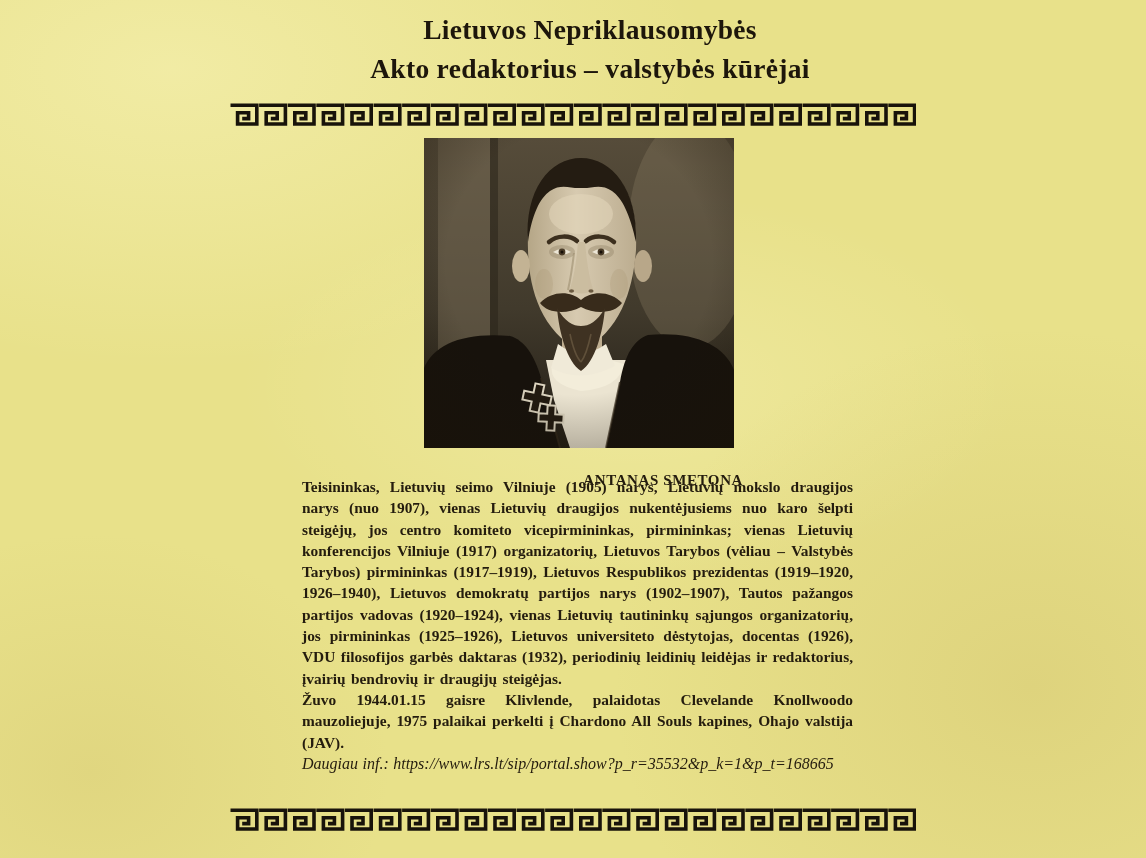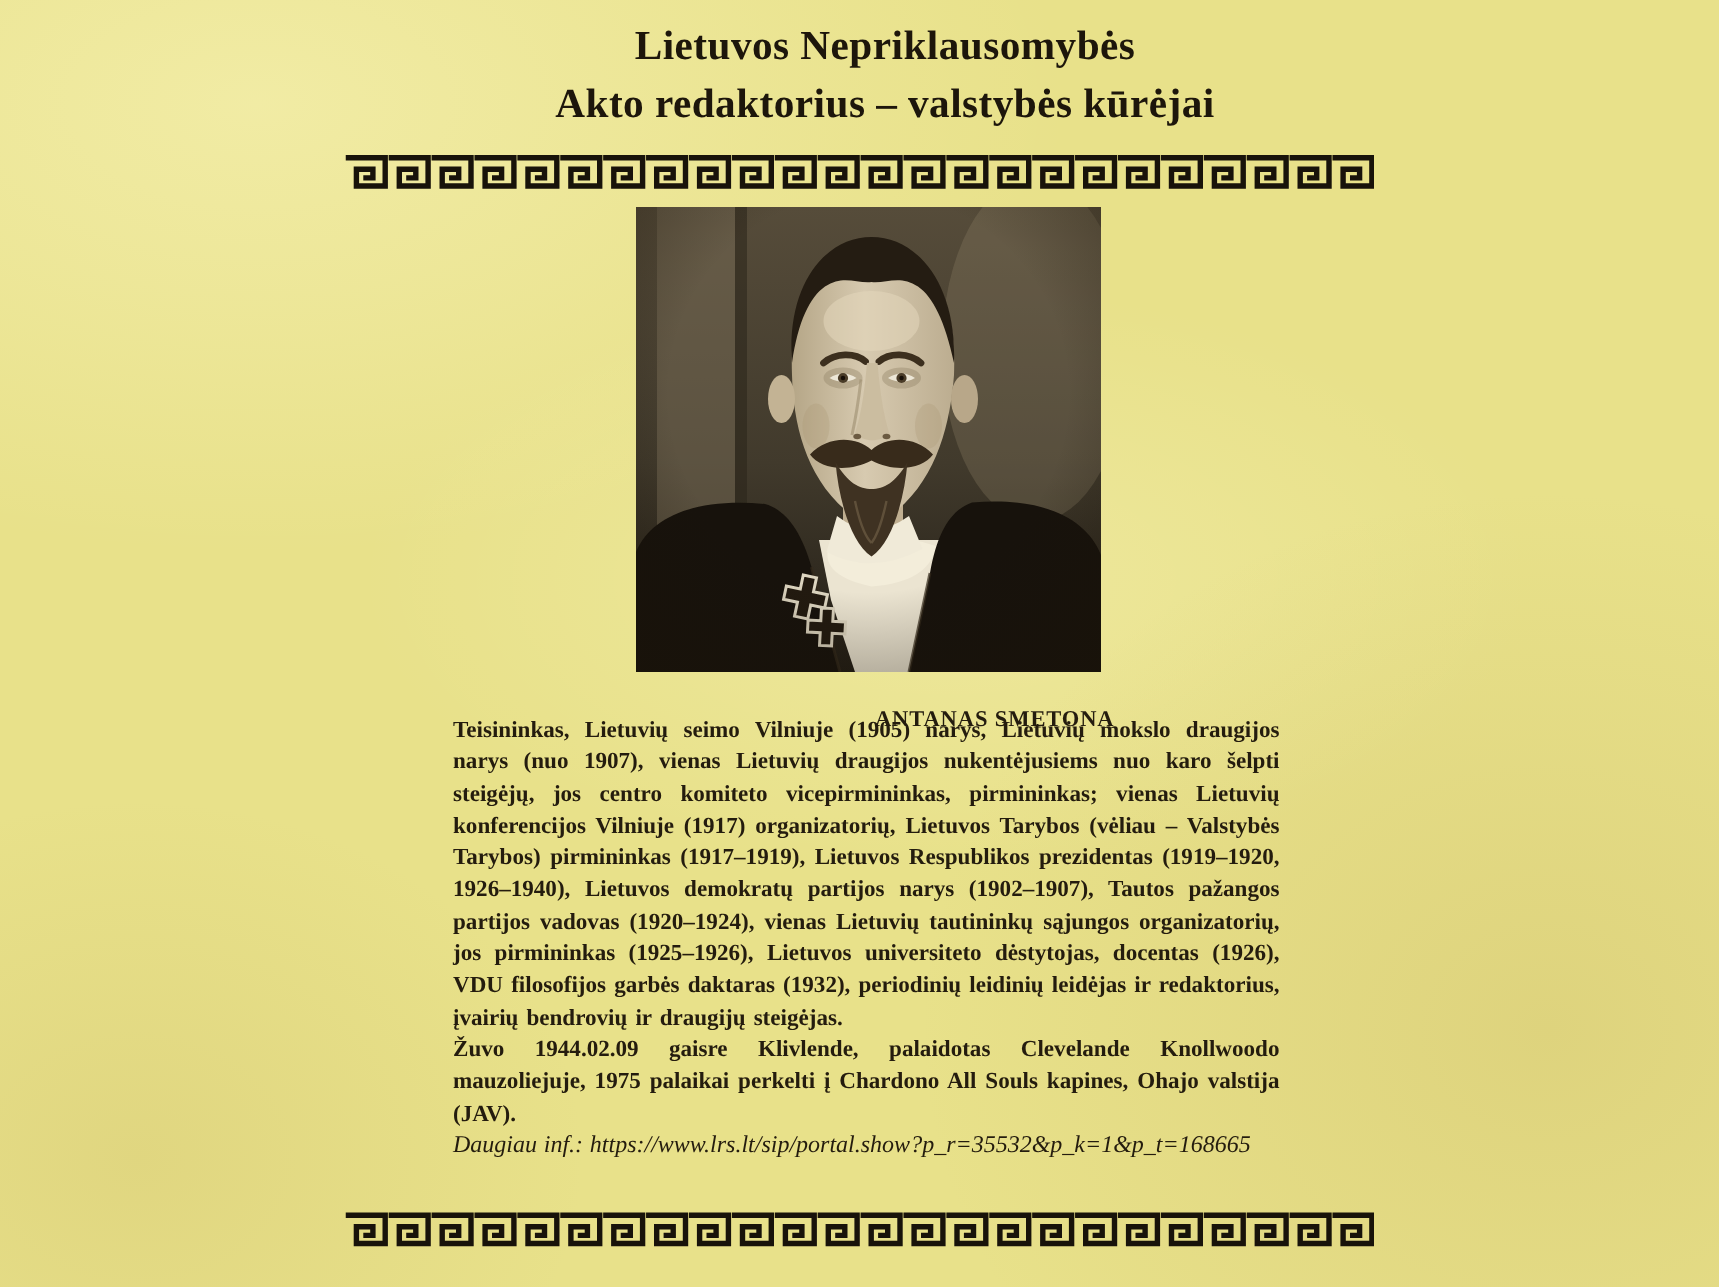--- a/index.html
+++ b/index.html
@@ -144,21 +144,21 @@
       </g>
 
       <rect width="310" height="310" fill="url(#pg-vig)"></rect>
     </svg>
   </div>
 
   <div class="caption">ANTANAS SMETONA</div>
 
   <div class="bio">
     <p>Teisininkas, Lietuvių seimo Vilniuje (1905) narys, Lietuvių mokslo draugijos narys (nuo 1907), vienas Lietuvių draugijos nukentėjusiems nuo karo šelpti steigėjų, jos centro komiteto vicepirmininkas, pirmininkas; vienas Lietuvių konferencijos Vilniuje (1917) organizatorių, Lietuvos Tarybos (vėliau – Valstybės Tarybos) pirmininkas (1917–1919), Lietuvos Respublikos prezidentas (1919–1920, 1926–1940), Lietuvos demokratų partijos narys (1902–1907), Tautos pažangos partijos vadovas (1920–1924), vienas Lietuvių tautininkų sąjungos organizatorių, jos pirmininkas (1925–1926), Lietuvos universiteto dėstytojas, docentas (1926), VDU filosofijos garbės daktaras (1932), periodinių leidinių leidėjas ir redaktorius, įvairių bendrovių ir draugijų steigėjas.</p>
-    <p>Žuvo 1944.02.09 gaisre Klivlende, palaidotas Clevelande Knollwoodo mauzoliejuje, 1975 palaikai perkelti į Chardono All Souls kapines, Ohajo valstija (JAV).</p>
+    <p>Žuvo 1944.01.15 gaisre Klivlende, palaidotas Clevelande Knollwoodo mauzoliejuje, 1975 palaikai perkelti į Chardono All Souls kapines, Ohajo valstija (JAV).</p>
     <p class="more">Daugiau inf.: https://www.lrs.lt/sip/portal.show?p_r=35532&amp;p_k=1&amp;p_t=168665</p>
   </div>
 
   <div class="meander bottom"><svg width="686" height="26" viewBox="0 0 686 26">
         <path transform="translate(0.0,0)" d="M0.5 3.2 H26.8 V22 H7.6 V10.8 H18.6 V16.6 H12.2" fill="none" stroke="#18130a" stroke-width="3.6"></path>
         <path transform="translate(28.6,0)" d="M0.5 3.2 H26.8 V22 H7.6 V10.8 H18.6 V16.6 H12.2" fill="none" stroke="#18130a" stroke-width="3.6"></path>
         <path transform="translate(57.2,0)" d="M0.5 3.2 H26.8 V22 H7.6 V10.8 H18.6 V16.6 H12.2" fill="none" stroke="#18130a" stroke-width="3.6"></path>
         <path transform="translate(85.8,0)" d="M0.5 3.2 H26.8 V22 H7.6 V10.8 H18.6 V16.6 H12.2" fill="none" stroke="#18130a" stroke-width="3.6"></path>
         <path transform="translate(114.4,0)" d="M0.5 3.2 H26.8 V22 H7.6 V10.8 H18.6 V16.6 H12.2" fill="none" stroke="#18130a" stroke-width="3.6"></path>
         <path transform="translate(143.0,0)" d="M0.5 3.2 H26.8 V22 H7.6 V10.8 H18.6 V16.6 H12.2" fill="none" stroke="#18130a" stroke-width="3.6"></path>

